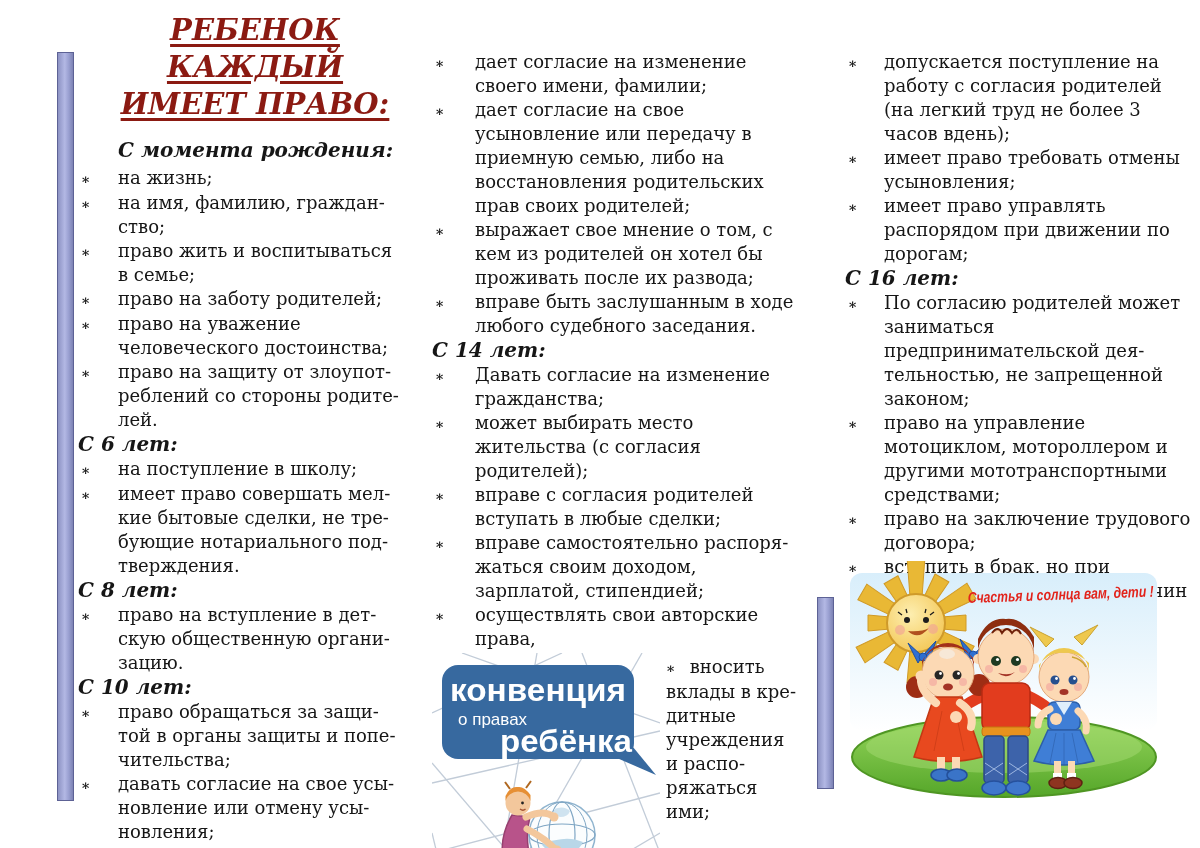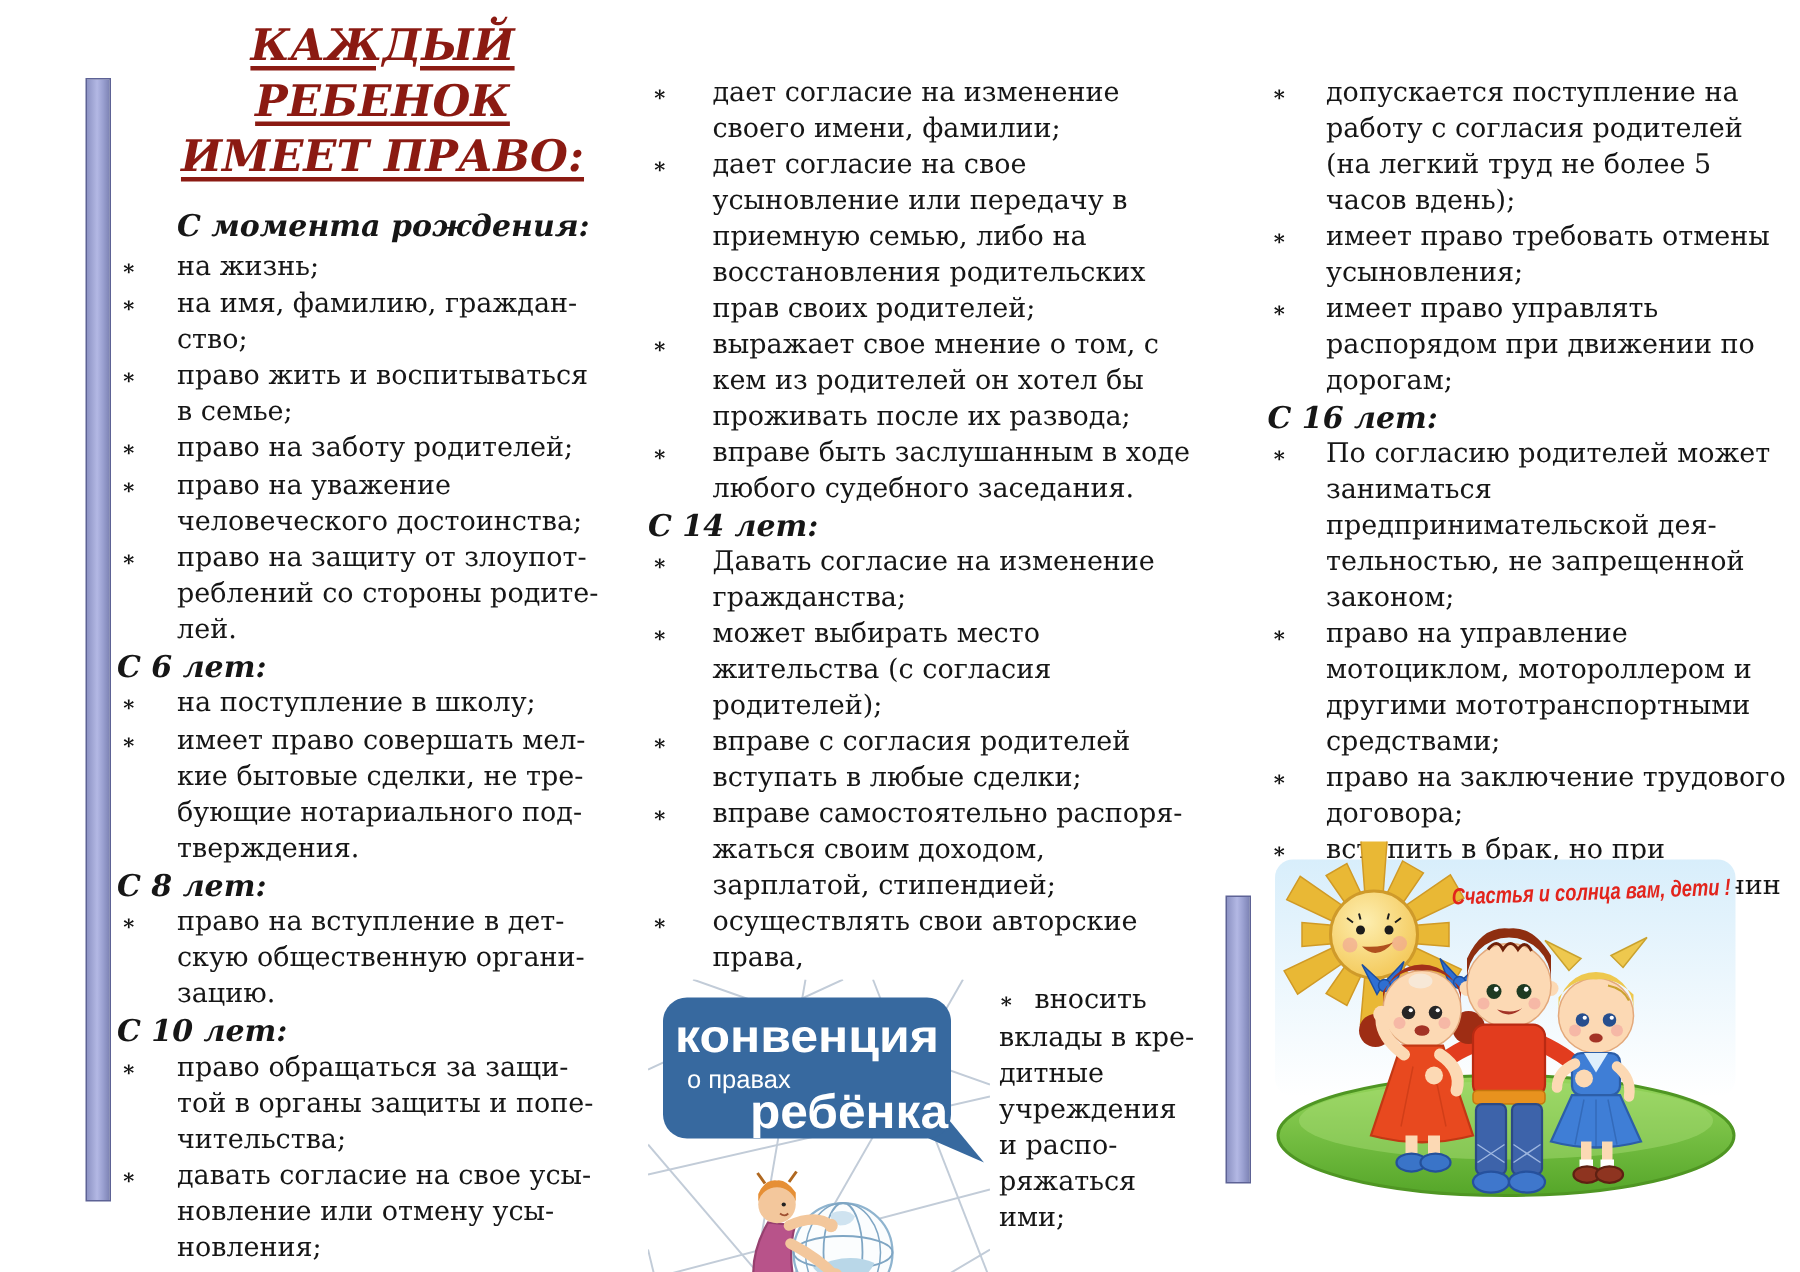--- a/index.html
+++ b/index.html
@@ -37,22 +37,22 @@
 </style>
 </head>
 <body>
 
 <div class="page">
 
   <div class="bar bar-left"></div>
   <div class="bar bar-right"></div>
 
   <div class="title">
+    <span class="tline"><span>РЕБЕНОК</span></span>
     <span class="tline"><span>КАЖДЫЙ</span></span>
-    <span class="tline"><span>РЕБЕНОК</span></span>
     <span class="tline"><span>ИМЕЕТ ПРАВО:</span></span>
   </div>
 
   <div class="col col1">
     <div class="heading first">С момента рождения:</div>
     <div class="item">
         <span class="marker">∗</span>
         <span class="txt">на жизнь;</span>
       </div>
     <div class="item">
@@ -200,21 +200,21 @@
       </svg>
       <div class="narrow">
         <p class="txt"><span class="bullet-inline">∗</span><span>вносить вкла­ды в кре­дитные учреж­дения и распо­ряжаться ими;</span></p>
       </div>
     </div>
   </div>
 
   <div class="col col3">
     <div class="item">
         <span class="marker">∗</span>
-        <span class="txt">допускается поступление на работу с согласия родителей (на легкий труд не более 5 часов вдень);</span>
+        <span class="txt">допускается поступление на работу с согласия родителей (на легкий труд не более 3 часов вдень);</span>
       </div>
     <div class="item">
         <span class="marker">∗</span>
         <span class="txt">имеет право требовать отмены усы­новления;</span>
       </div>
     <div class="item">
         <span class="marker">∗</span>
         <span class="txt">имеет право управлять распоря­дом при движении по дорогам;</span>
       </div>
     <div class="heading">С 16 лет:</div>

